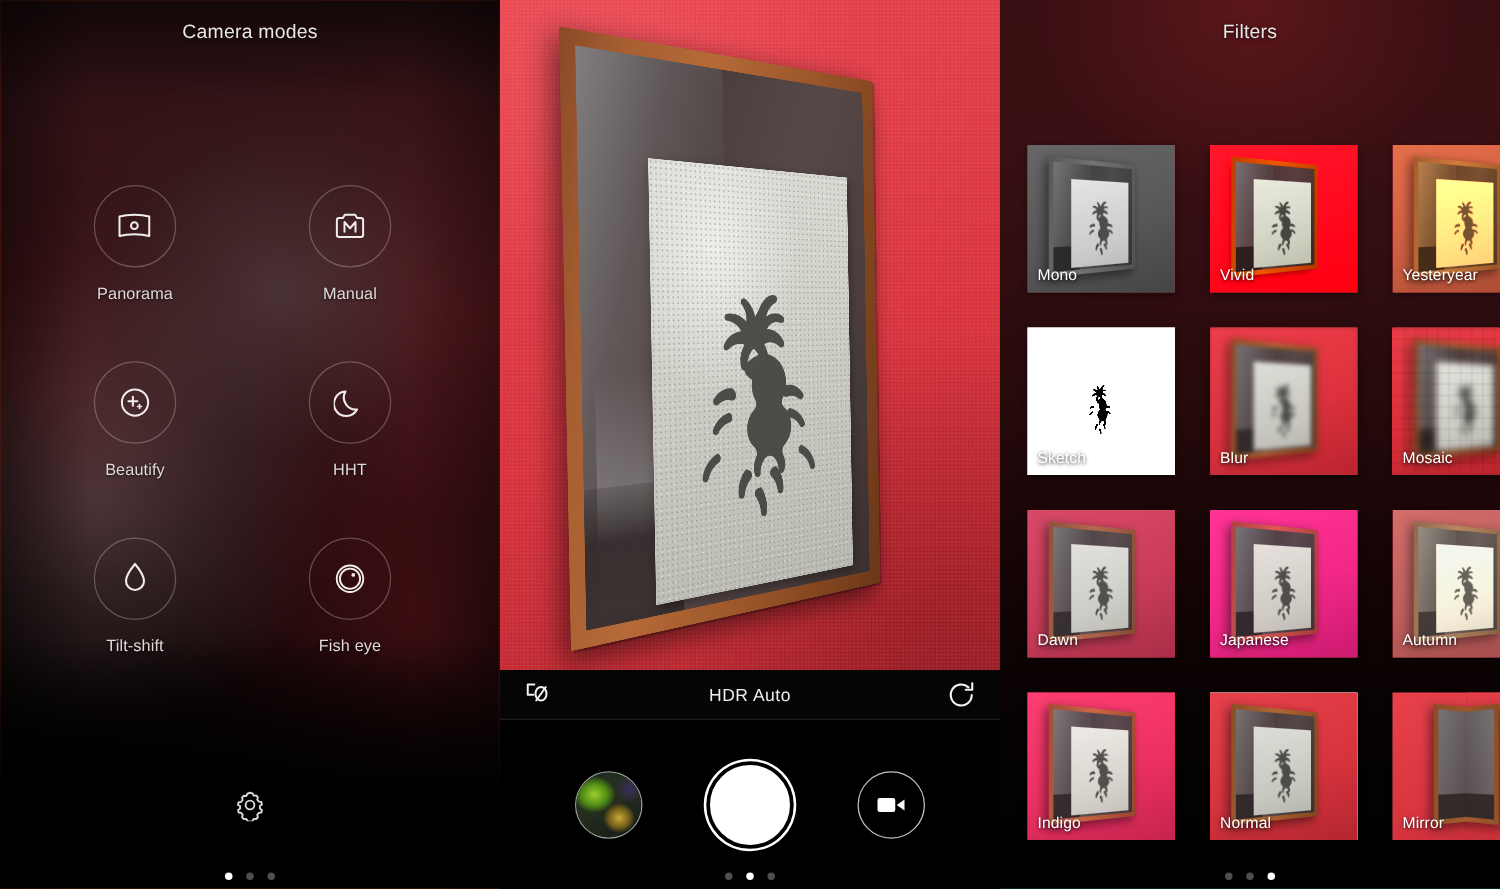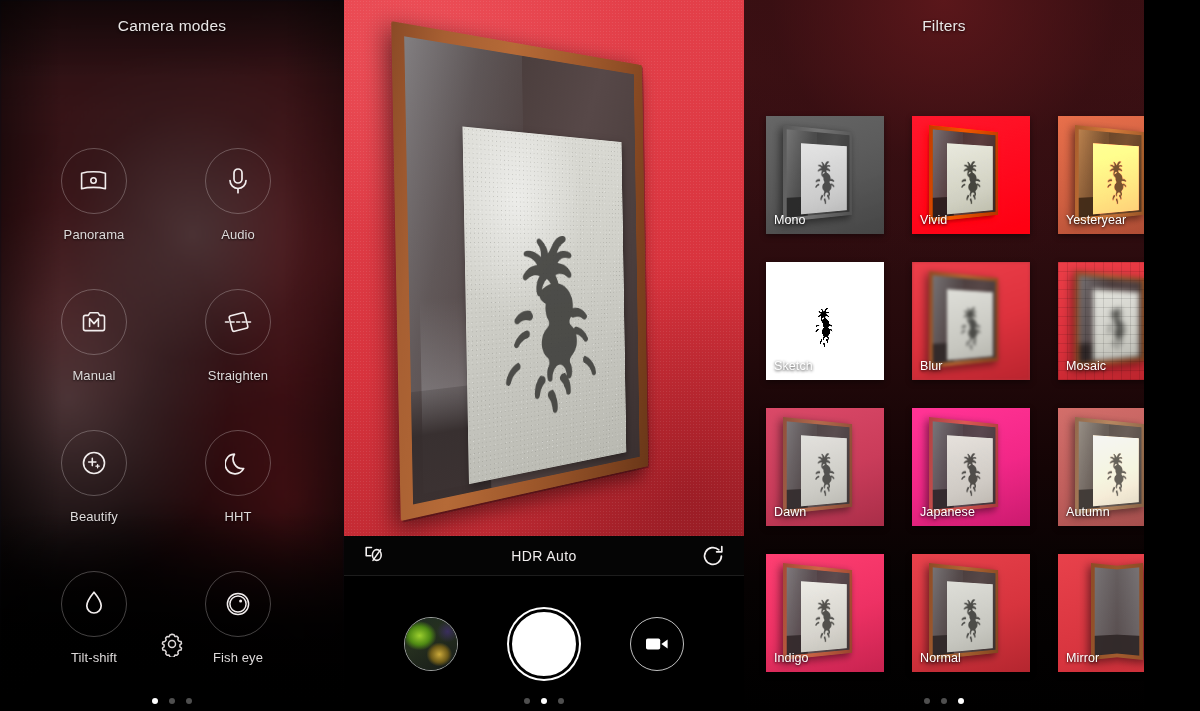--- a/index.html
+++ b/index.html
@@ -5,22 +5,22 @@
   * { box-sizing: border-box; margin: 0; padding: 0; }
   html, body {
     width: 1200px; height: 711px; overflow: hidden;
     background: #000;
     font-family: "Liberation Sans", sans-serif;
   }
   .screen { position: relative; width: 1200px; height: 711px; display: flex; }
 
   
   .panel-modes {
-    position: relative; width: 344px; height: 711px; overflow: hidden;
-    background: #0f172a;
+    position: relative; width: 400px; height: 711px; overflow: hidden;
+    background: #c2410c;
   }
   .modes-bg {
     position: absolute; inset: 0;
     background:
       radial-gradient(120% 70% at 50% 120%, rgba(0,0,0,.96) 0%, rgba(0,0,0,.75) 38%, rgba(0,0,0,0) 72%),
       radial-gradient(58% 34% at 20% 56%, rgba(120,118,118,.36) 0%, rgba(90,88,88,.16) 52%, rgba(0,0,0,0) 80%),
       radial-gradient(62% 32% at 56% 33%, rgba(128,126,126,.30) 0%, rgba(70,68,68,.10) 55%, rgba(0,0,0,0) 82%),
       radial-gradient(70% 40% at 10% 44%, rgba(152,34,40,.30) 0%, rgba(90,20,24,.10) 55%, rgba(0,0,0,0) 84%),
       radial-gradient(80% 46% at 100% 36%, rgba(150,30,38,.42) 0%, rgba(84,18,22,.16) 52%, rgba(0,0,0,0) 82%),
       radial-gradient(90% 50% at 86% 70%, rgba(126,26,32,.40) 0%, rgba(60,14,18,.12) 55%, rgba(0,0,0,0) 84%),
@@ -258,50 +258,31 @@
         <div class="mode-circle">
           <svg width="30" height="24" viewBox="0 0 30 24" fill="none" stroke="#f2eded" stroke-width="1.6">
             <path d="M2.6 4.2c5-1.4 9-1.4 11.9-1.4s6.9 0 11.9 1.4v15.6c-5-1.4-9-1.4-11.9-1.4s-6.9 0-11.9 1.4z" stroke-linejoin="round"></path>
             <circle cx="14.5" cy="11.5" r="2.7"></circle>
           </svg>
         </div>
         <div class="mode-label">Panorama</div>
       </div>
 
 
-      <div class="mode-cell">
-        <div class="mode-circle">
-          <svg width="24" height="30" viewBox="0 0 24 30" fill="none" stroke="#f2eded" stroke-width="1.7">
-            <rect x="8" y="3" width="8" height="14" rx="4"></rect>
-            <path d="M4 14.5c0 4.4 3.6 8 8 8s8-3.6 8-8" stroke-linecap="round"></path>
-            <path d="M12 22.5v4.2" stroke-linecap="round"></path>
-          </svg>
-        </div>
-        <div class="mode-label">Audio</div>
-      </div>
 
       <div class="mode-cell">
         <div class="mode-circle">
           <svg width="28" height="26" viewBox="0 0 28 26" fill="none" stroke="#f2eded" stroke-width="1.6">
             <path d="M3.5 8.2c0-1 .8-1.8 1.8-1.8h3l1.6-2.6h8.2l1.6 2.6h3c1 0 1.8.8 1.8 1.8v11.6c0 1-.8 1.8-1.8 1.8H5.3c-1 0-1.8-.8-1.8-1.8z" stroke-linejoin="round"></path>
             <path d="M9.6 17.4V9.6l4.4 5 4.4-5v7.8" stroke-linecap="round" stroke-linejoin="round"></path>
           </svg>
         </div>
         <div class="mode-label">Manual</div>
       </div>
 
-      <div class="mode-cell">
-        <div class="mode-circle">
-          <svg width="30" height="26" viewBox="0 0 30 26" fill="none" stroke="#f2eded" stroke-width="1.6">
-            <rect x="7.5" y="5" width="16" height="16" rx="2" transform="rotate(-14 15.5 13)"></rect>
-            <path d="M2.5 13h25" stroke-linecap="round" stroke-dasharray="3 2.6"></path>
-          </svg>
-        </div>
-        <div class="mode-label">Straighten</div>
-      </div>
 
       <div class="mode-cell">
         <div class="mode-circle">
           <svg width="28" height="28" viewBox="0 0 28 28" fill="none" stroke="#f2eded" stroke-width="1.6">
             <circle cx="14" cy="14" r="10.5"></circle>
             <path d="M12.3 9.4v7.2M8.7 13h7.2" stroke-linecap="round"></path>
             <path d="M17.6 15.6v3.2M16 17.2h3.2" stroke-linecap="round" stroke-width="1.3"></path>
           </svg>
         </div>
         <div class="mode-label">Beautify</div>

